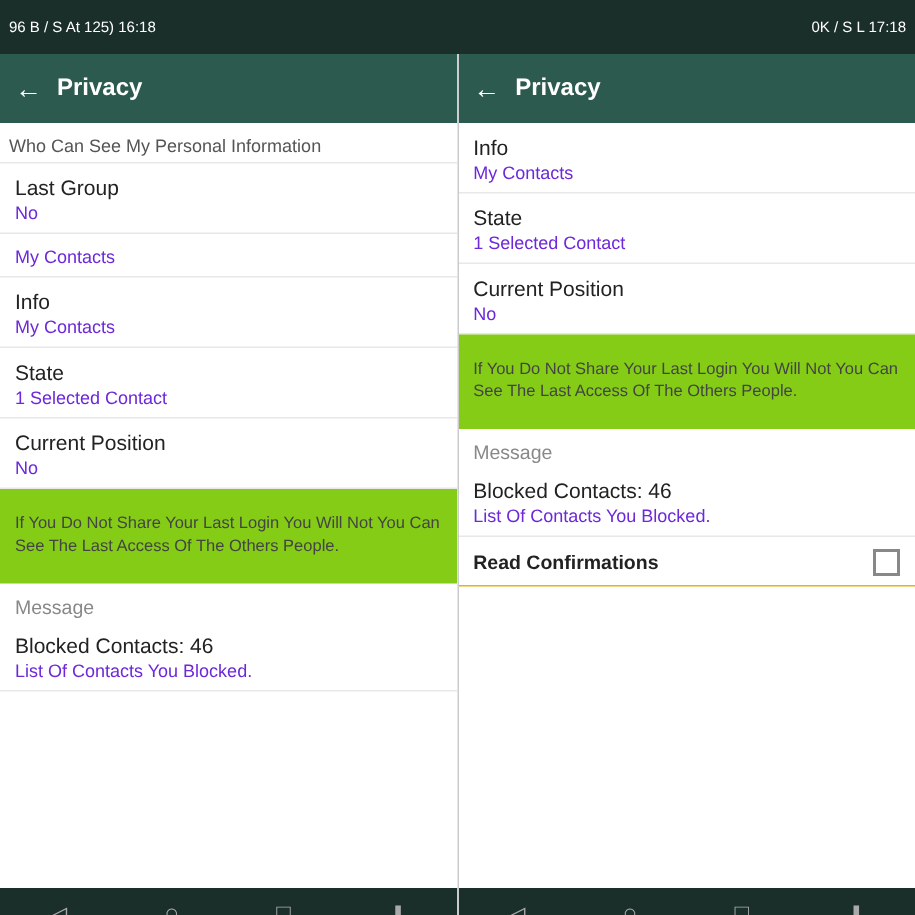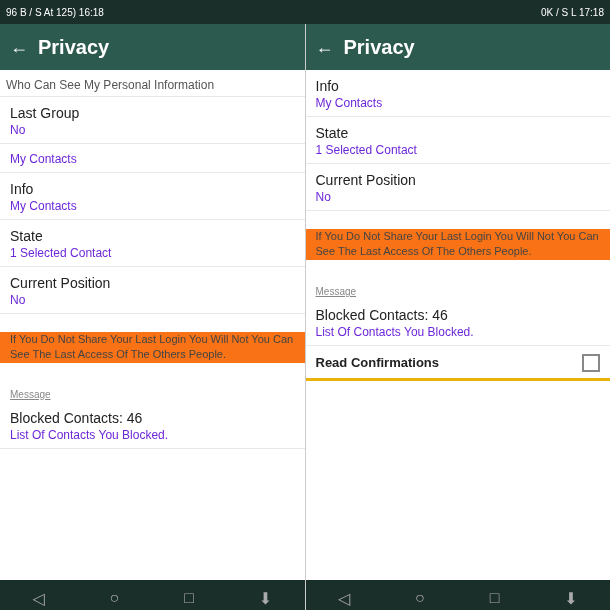--- a/index.html
+++ b/index.html
@@ -13,21 +13,21 @@
     }
 
     
     .status-bar {
       display: flex;
       justify-content: space-between;
       align-items: center;
       background: #1a2e2a;
       color: #fff;
       font-size: 10px;
-      height: 24px;
+      height: 36px;
       padding: 0 6px;
     }
 
     
     .panel {
       width: 305px;
       height: 592px;
       display: flex;
       flex-direction: column;
       overflow: hidden;
@@ -42,69 +42,68 @@
       padding: 0 10px;
       color: #fff;
       flex-shrink: 0;
     }
     .panel-header .back-arrow {
       font-size: 18px;
       margin-right: 10px;
       cursor: pointer;
     }
     .panel-header .title {
-      font-size: 20px;
+      font-size: 16px;
       font-weight: bold;
     }
 
     
     .panel-content {
       flex: 1;
       overflow-y: auto;
       background: #fff;
     }
 
     
     .section-header {
       padding: 8px 22px 2px 10px;
-      font-size: 10px;
+      font-size: 13px;
       color: #888;
-      text-decoration: underline;
     }
 
     
     .setting-row {
       padding: 8px 10px 6px 10px;
       border-bottom: 1px solid #e8e8e8;
     }
     .setting-row .setting-title {
       font-size: 14px;
       font-weight: normal;
       color: #222;
       margin-bottom: 2px;
     }
     .setting-row .setting-value {
       font-size: 12px;
       color: #6d28d9;
     }
 
     
     .info-box {
-      background: #f97316;
-      padding: 0 10px;
-      margin: 18px 0;
+      background: #84cc16;
+      padding: 16px 10px;
+      margin: 0 0;
       font-size: 11px;
       color: #444;
       line-height: 1.4;
     }
 
     
     .setting-row-with-check {
       padding: 8px 10px 6px 10px;
-      border-bottom: 3px solid #eab308;
+      border-bottom: 1px solid #eab308;
       display: flex;
       align-items: center;
       justify-content: space-between;
     }
     .setting-row-with-check .setting-title {
       font-size: 13px;
       font-weight: bold;
       color: #222;
     }
     .checkbox-box {

